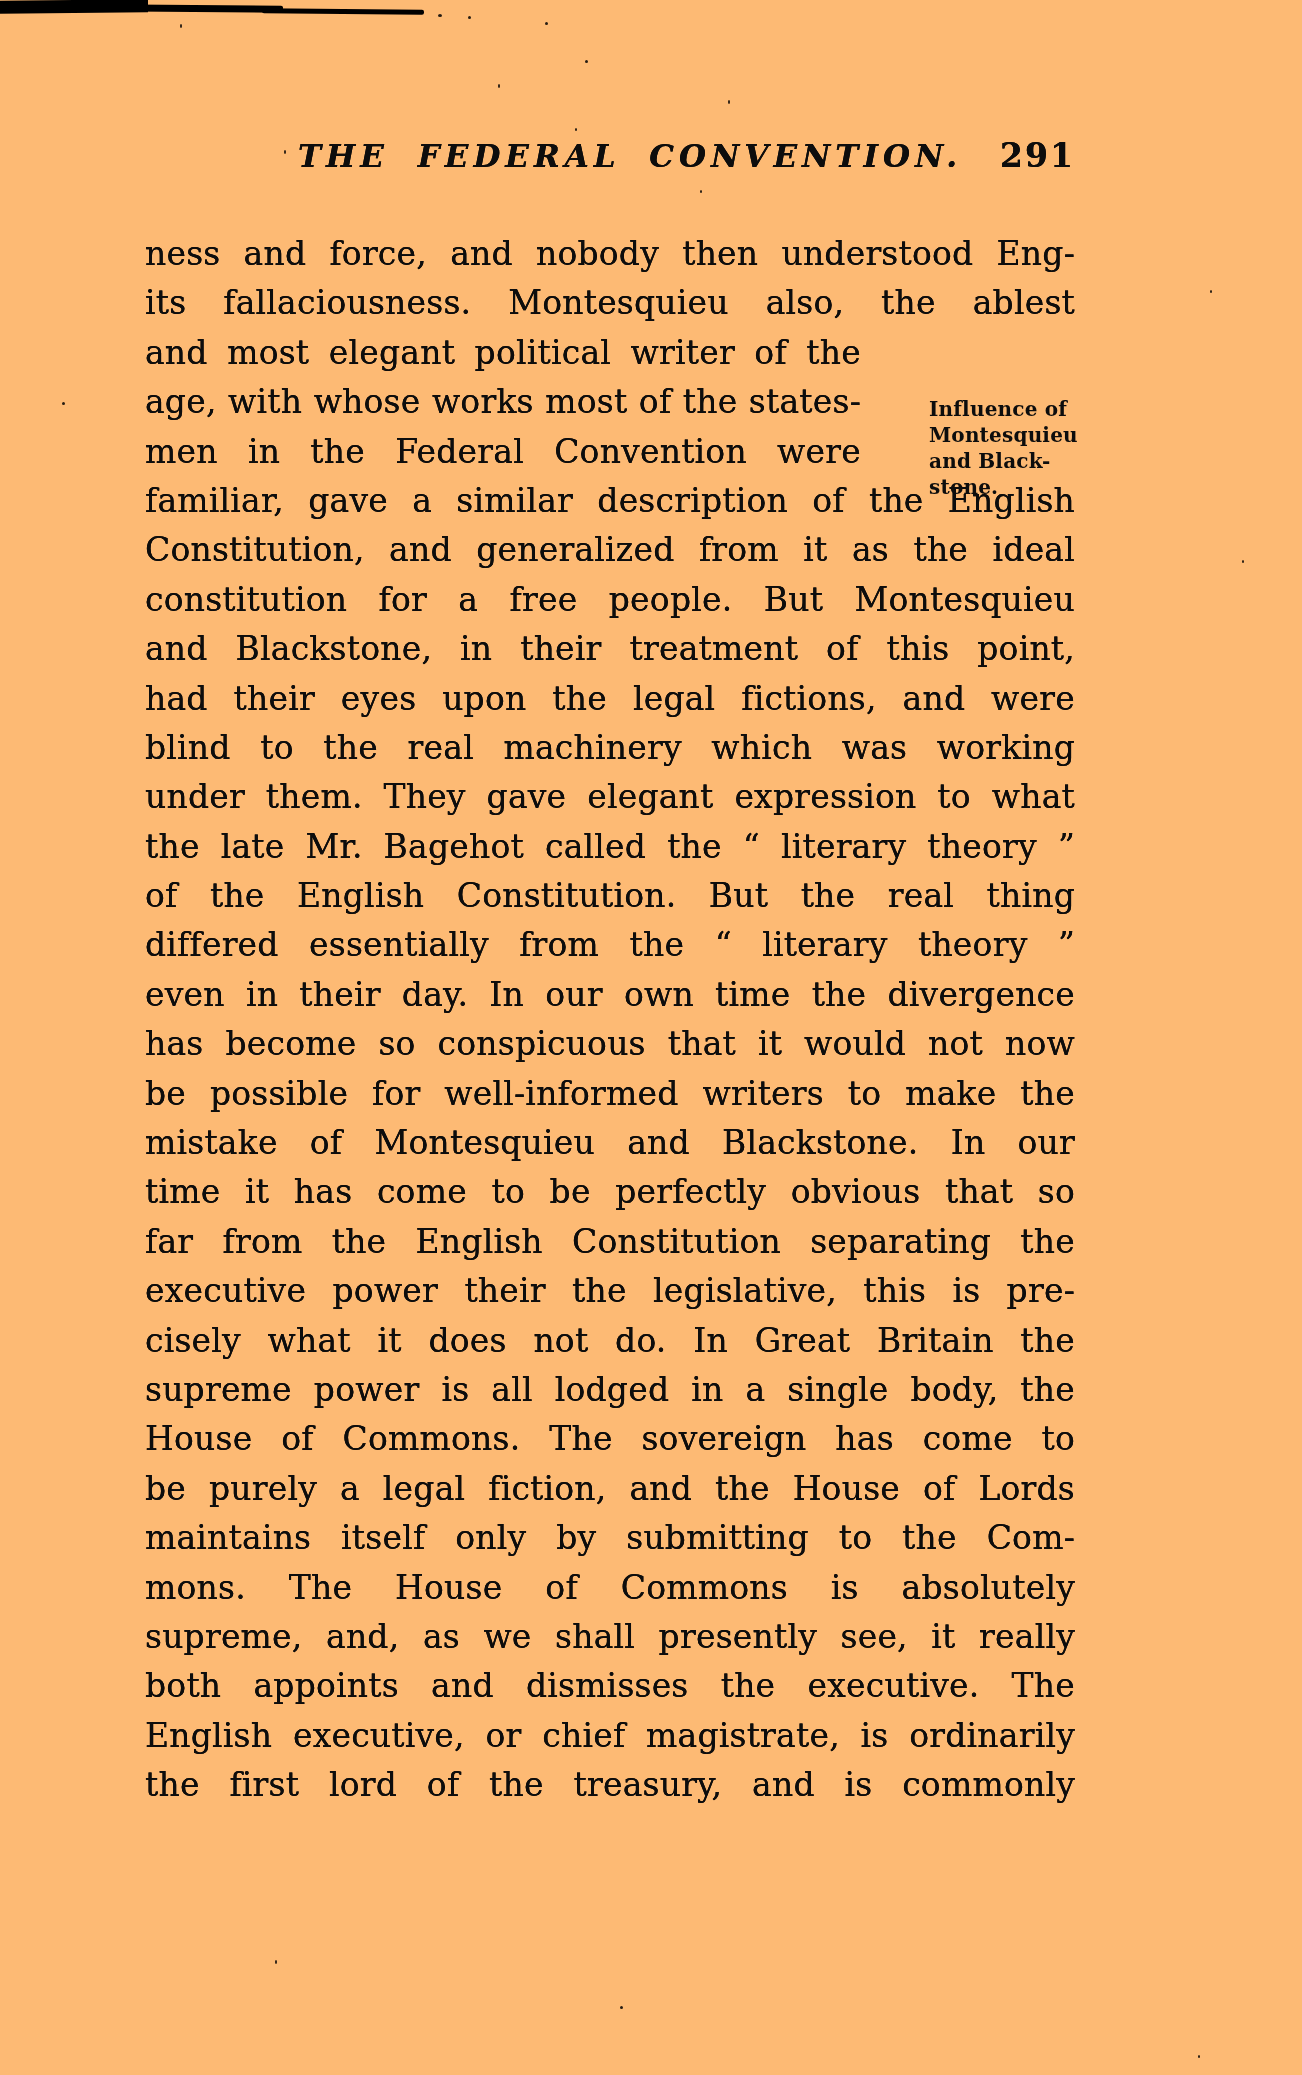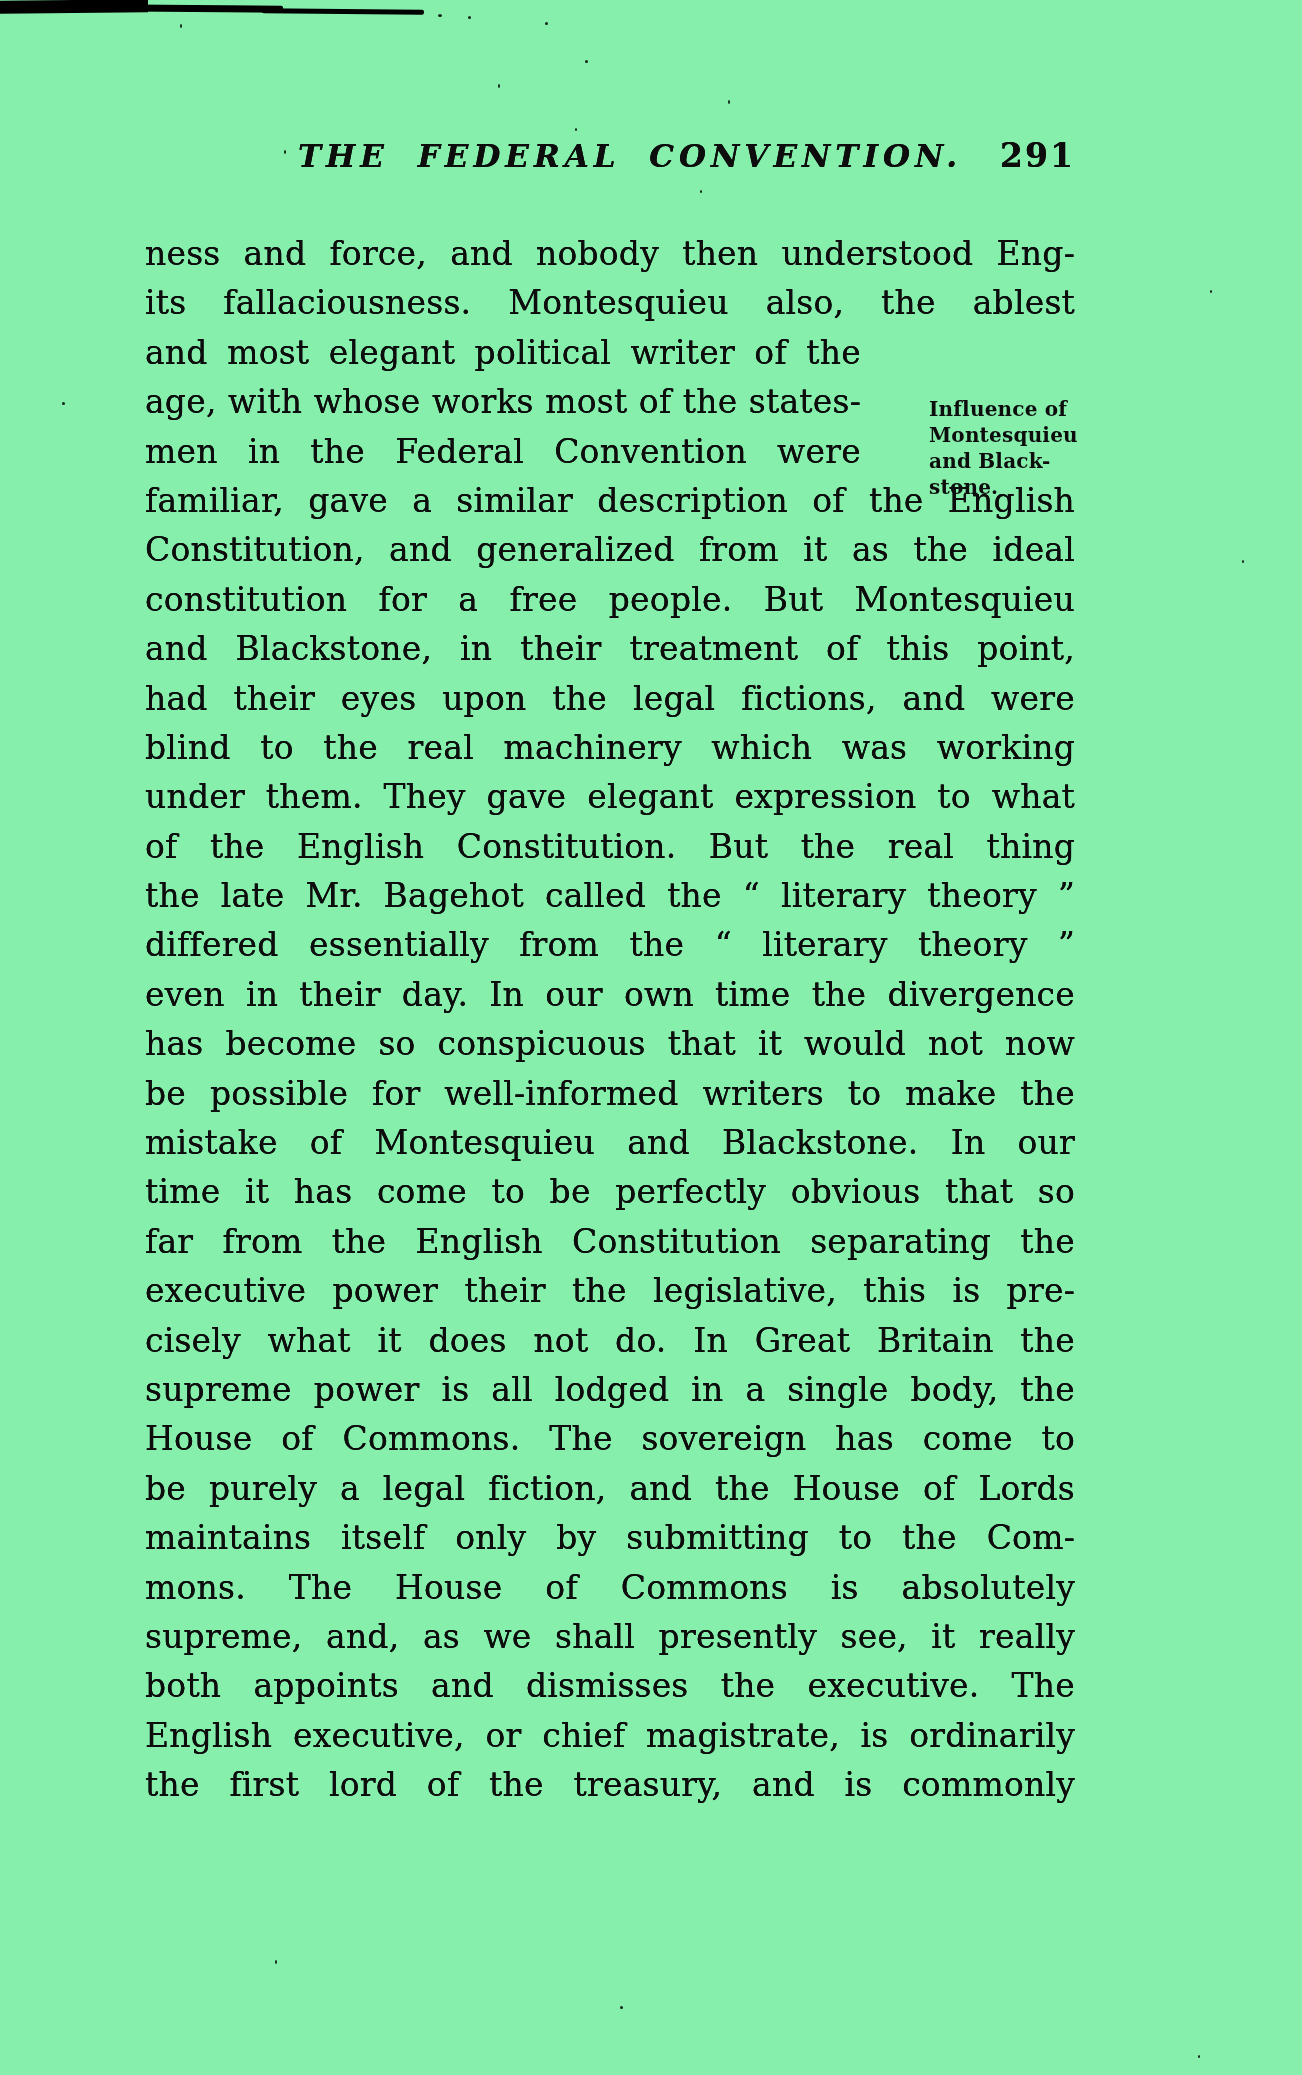--- a/index.html
+++ b/index.html
@@ -4,21 +4,21 @@
 <style>
   html, body {
     margin: 0;
     padding: 0;
     background: #e8e8e8;
   }
   .page {
     position: relative;
     width: 1302px;
     height: 2075px;
-    background: #86efac;
+    background: #fdba74;
     overflow: hidden;
     font-family: "DejaVu Serif", serif;
     color: #0d0d0d;
   }
   
   .running-header {
     position: absolute;
     top: 138px;
     left: 0;
     width: 1302px;
@@ -127,22 +127,22 @@
       <div class="text-line short">and most elegant political writer of the</div>
       <div class="text-line short">age, with whose works most of the states-</div>
       <div class="text-line short">men in the Federal Convention were</div>
       <div class="text-line">familiar, gave a similar description of the English</div>
       <div class="text-line">Constitution, and generalized from it as the ideal</div>
       <div class="text-line">constitution for a free people. But Montesquieu</div>
       <div class="text-line">and Blackstone, in their treatment of this point,</div>
       <div class="text-line">had their eyes upon the legal fictions, and were</div>
       <div class="text-line">blind to the real machinery which was working</div>
       <div class="text-line">under them. They gave elegant expression to what</div>
+      <div class="text-line">the late Mr. Bagehot called the “ literary theory ”</div>
       <div class="text-line">of the English Constitution. But the real thing</div>
-      <div class="text-line">the late Mr. Bagehot called the “ literary theory ”</div>
       <div class="text-line">differed essentially from the “ literary theory ”</div>
       <div class="text-line">even in their day. In our own time the divergence</div>
       <div class="text-line">has become so conspicuous that it would not now</div>
       <div class="text-line">be possible for well-informed writers to make the</div>
       <div class="text-line">mistake of Montesquieu and Blackstone. In our</div>
       <div class="text-line">time it has come to be perfectly obvious that so</div>
       <div class="text-line">far from the English Constitution separating the</div>
       <div class="text-line">executive power their the legislative, this is pre-</div>
       <div class="text-line">cisely what it does not do. In Great Britain the</div>
       <div class="text-line">supreme power is all lodged in a single body, the</div>

